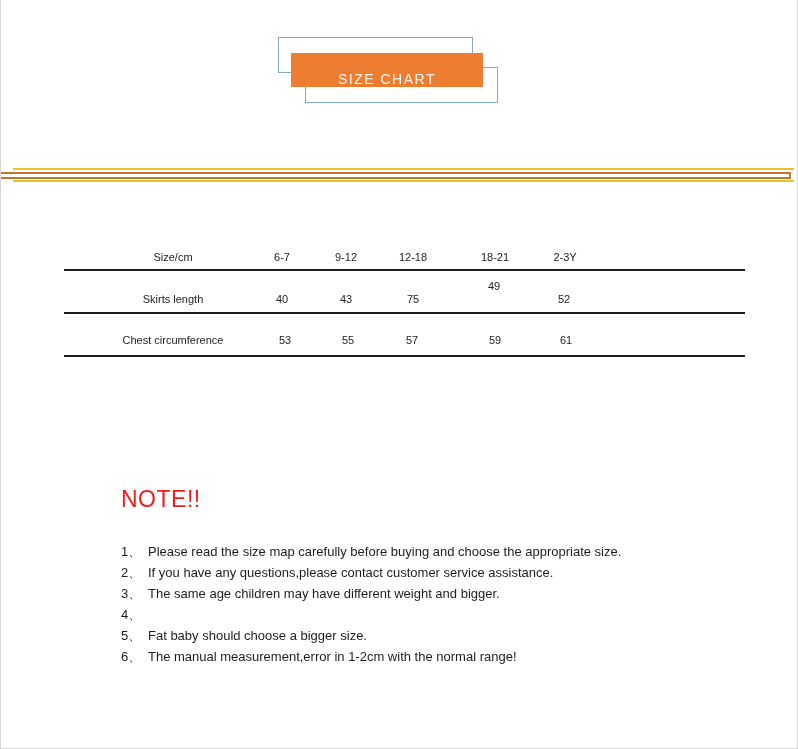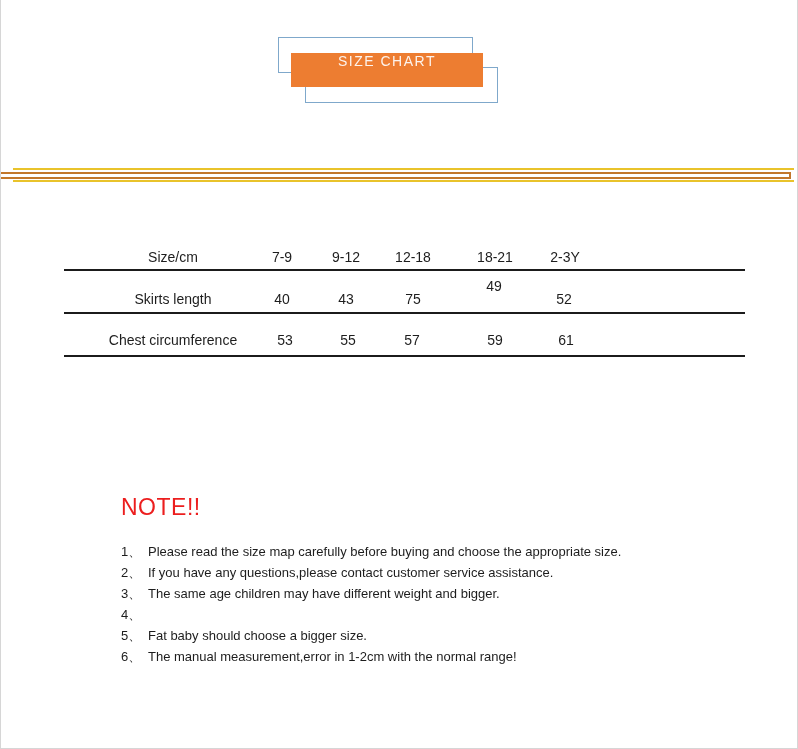--- a/index.html
+++ b/index.html
@@ -24,21 +24,21 @@
     border:1.5px solid var(--outline_blue,#7FA8CB);
     background:transparent;
     box-sizing:border-box;
   }
   .r1{left:277px;top:37px;width:195px;height:36px;}
   .r2{left:304px;top:67px;width:193px;height:36px;}
   .orange-banner{
     position:absolute;
     left:290px;top:53px;width:192px;height:34px;
     background:var(--banner_orange,#ED7D31);
-    display:flex;align-items:flex-start;justify-content:center;
+    display:flex;align-items:flex-end;justify-content:center;
     color:#fdf3ec;
     font-size:14px;
     letter-spacing:1.5px;
   }
   
   .div-yellow{
     position:absolute;left:12px;width:781px;height:2px;
     background:var(--divider_yellow,#E9C32B);
   }
   .dy1{top:168px;}
@@ -49,35 +49,34 @@
     border-top:2px solid var(--divider_orange,#C2772B);
     border-bottom:2px solid var(--divider_orange,#C2772B);
     border-right:2px solid var(--divider_orange,#C2772B);
   }
   
   .size-table{position:absolute;left:0;top:0;width:798px;height:360px;}
   .ct{
     position:absolute;
     transform:translateX(-50%);
     white-space:nowrap;
-    font-size:14px;
+    font-size:11px;
     line-height:16px;
     color:var(--text,#1d1d1d);
   }
   .tline{
     position:absolute;left:63px;width:681px;height:2px;
     background:var(--table_line,#1b1b1b);
   }
   
   .note-heading{
     position:absolute;left:120px;top:486px;
     font-size:23px;line-height:26px;
     color:var(--note_red,#EC1E1E);
     letter-spacing:0.5px;
-    margin-top:8px;
   }
   .notes{position:absolute;left:120px;top:541px;}
   .note-item{
     display:flex;
     font-size:13px;
     line-height:21px;
     white-space:nowrap;
     color:var(--text,#1d1d1d);
   }
   .nmark{width:27px;flex-shrink:0;}
@@ -97,21 +96,21 @@
 
   <div>
     <div class="div-yellow dy1"></div>
     <div class="div-orange-box"></div>
     <div class="div-yellow dy2"></div>
   </div>
 
   <div class="size-table">
 
     <span class="ct" style="left:172px;top:249px">Size/cm</span>
-    <span class="ct" style="left:281px;top:249px">7-9</span>
+    <span class="ct" style="left:281px;top:249px">6-7</span>
     <span class="ct" style="left:345px;top:249px">9-12</span>
     <span class="ct" style="left:412px;top:249px">12-18</span>
     <span class="ct" style="left:494px;top:249px">18-21</span>
     <span class="ct" style="left:564px;top:249px">2-3Y</span>
     <div class="tline" style="top:269px"></div>
 
     <span class="ct" style="left:172px;top:291px">Skirts length</span>
     <span class="ct" style="left:281px;top:291px">40</span>
     <span class="ct" style="left:345px;top:291px">43</span>
     <span class="ct" style="left:412px;top:291px">75</span>

